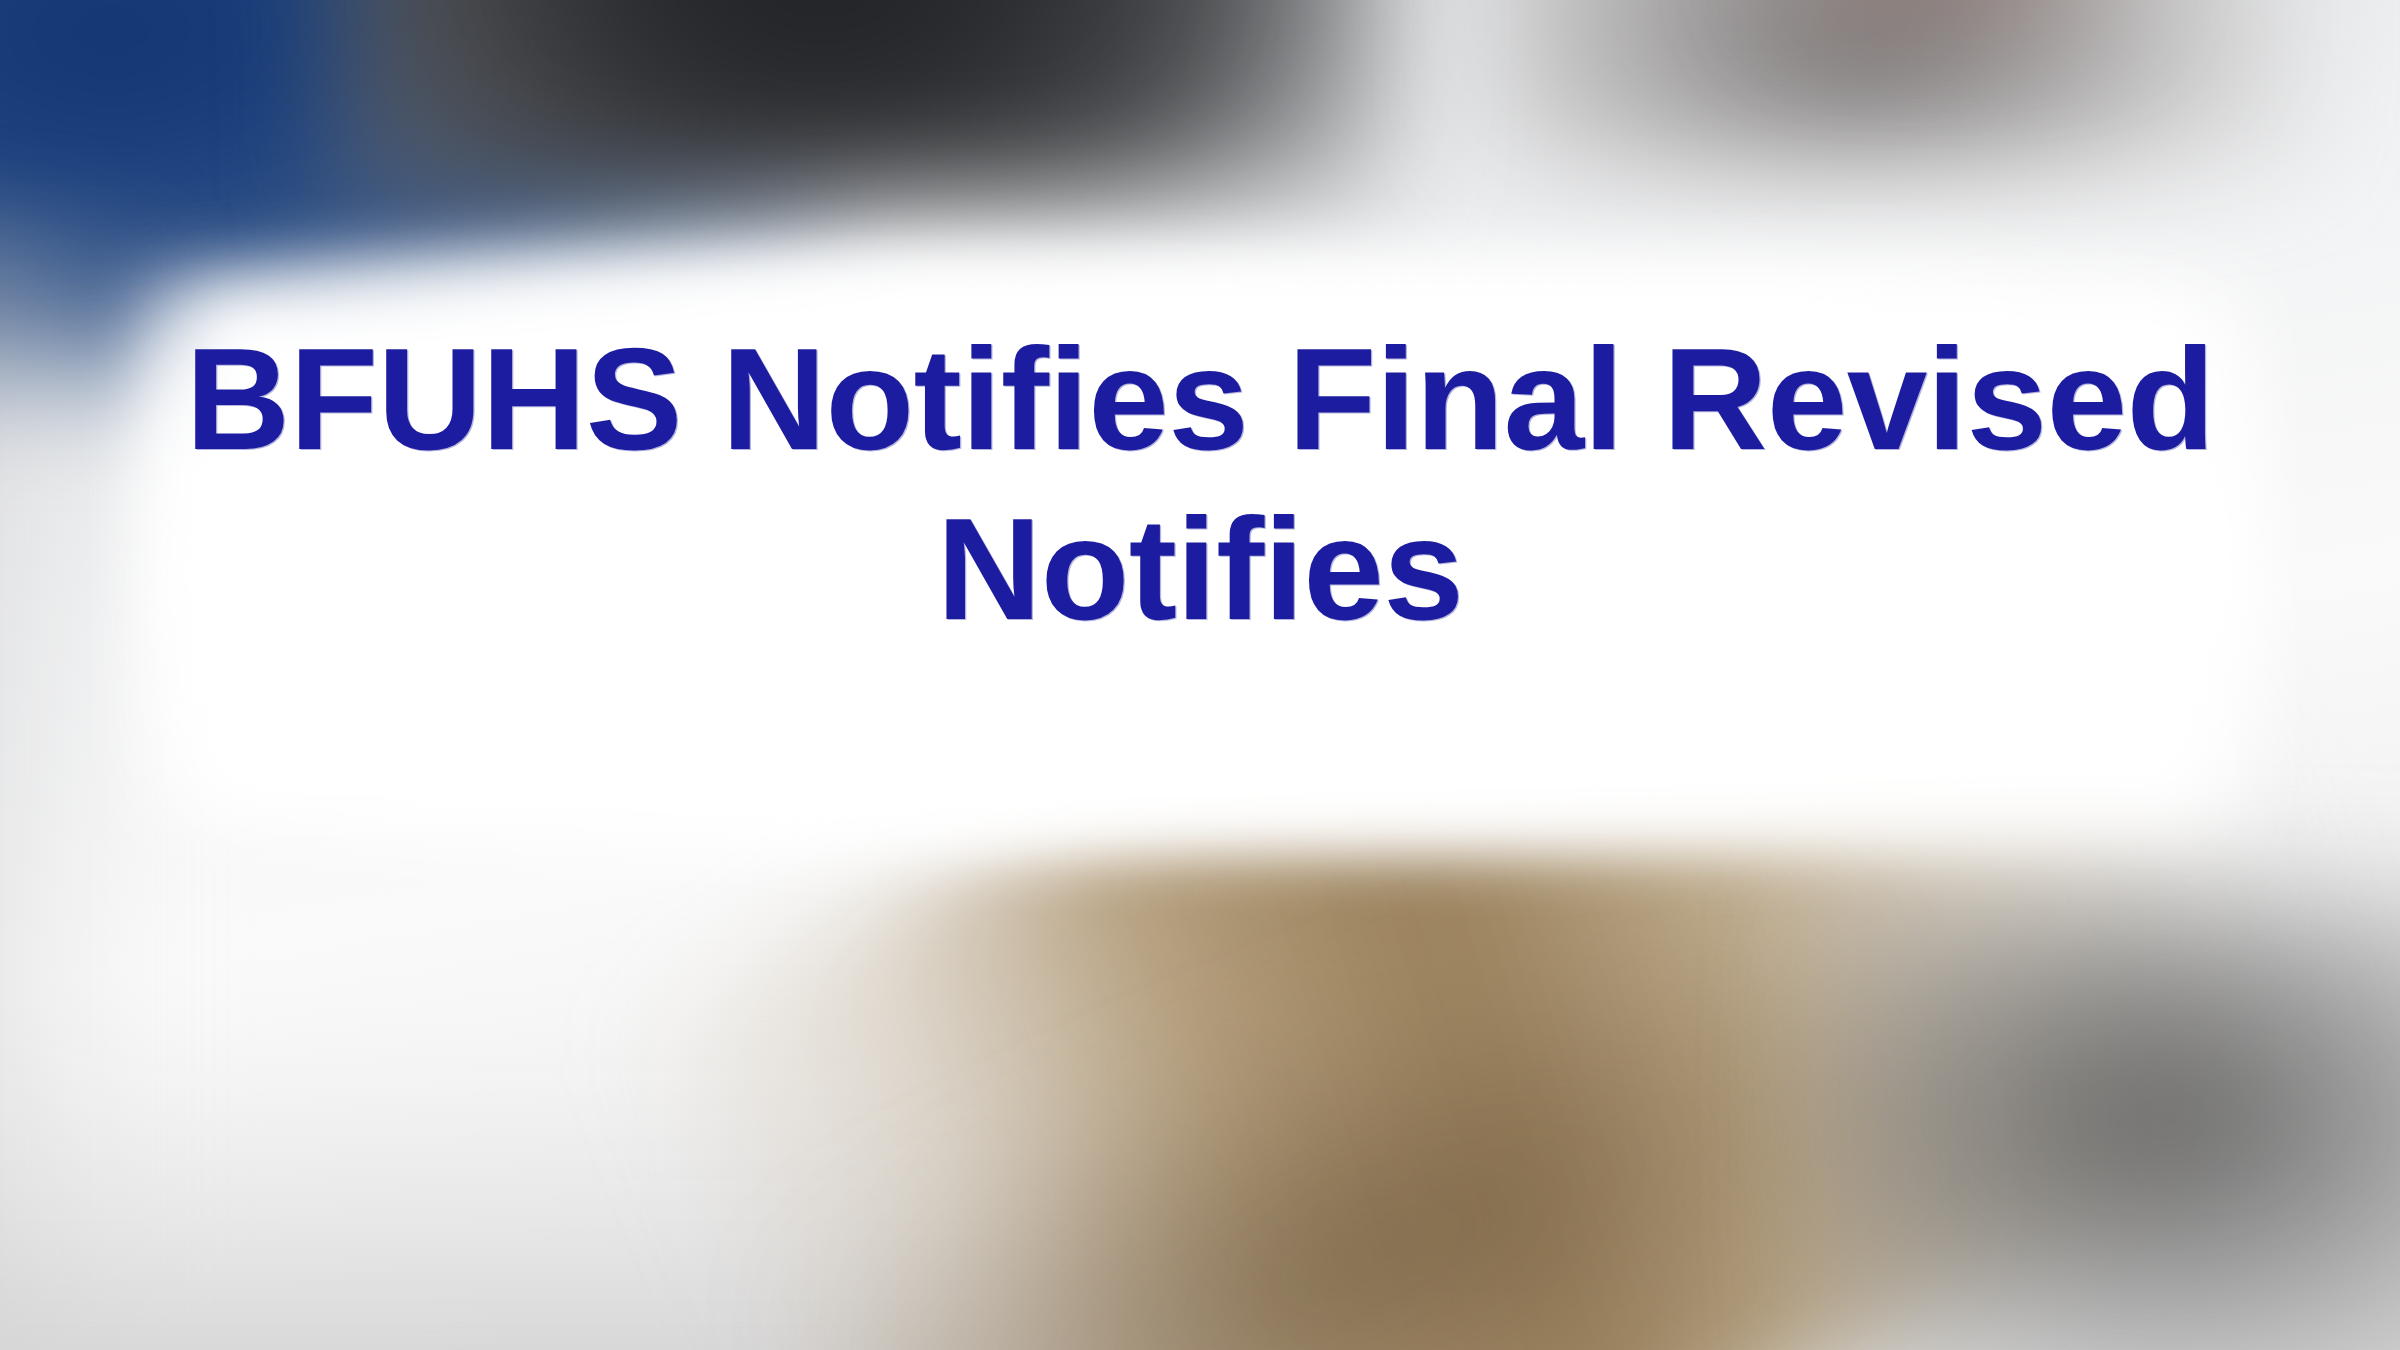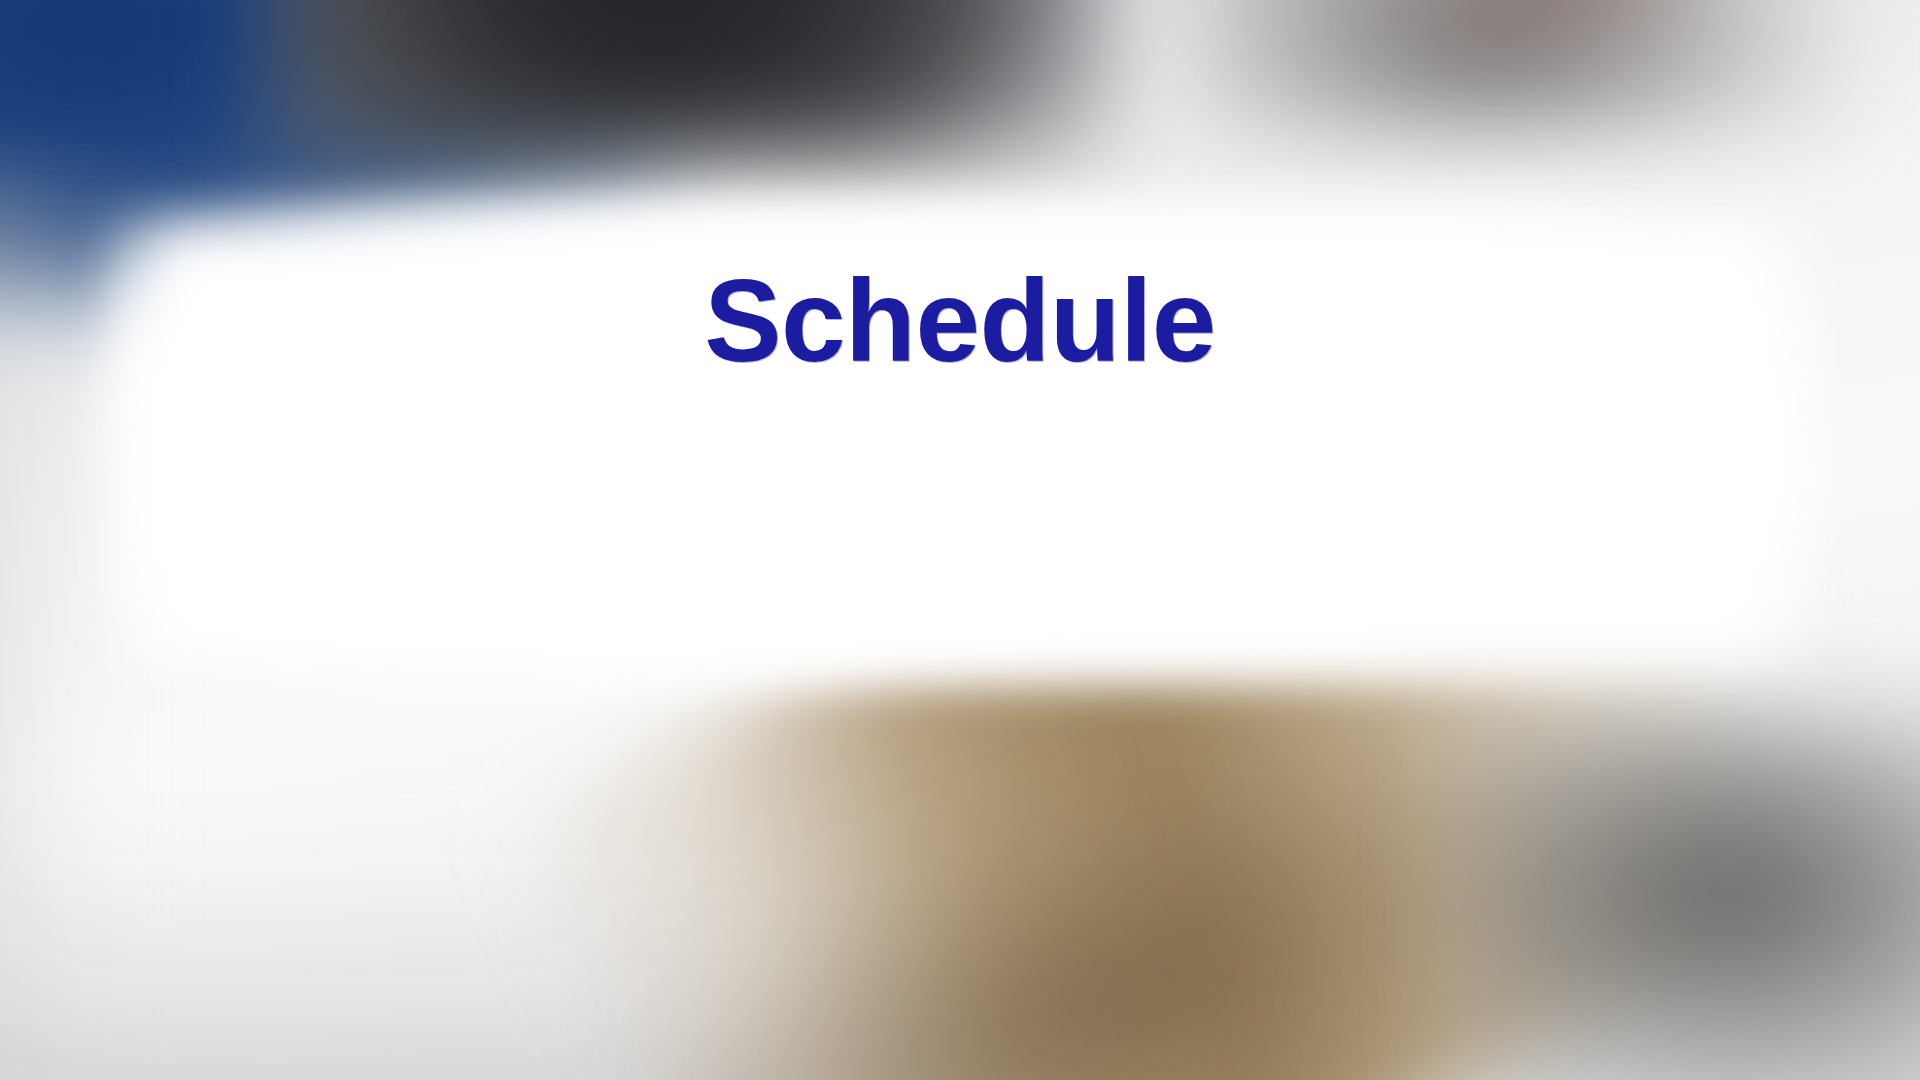--- a/index.html
+++ b/index.html
@@ -257,16 +257,17 @@
     <div class="blob-bottom-floor"></div>
     <div class="blob-tan"></div>
     <div class="blob-tan-shadow"></div>
     <div class="blob-gray-bottomright"></div>
   </div>
 
   <div class="white-panel"></div>
   <div class="white-panel-core"></div>
 
   <div class="headline">
-    <span class="headline-line headline-line-2">Schedule</span>
+    <span class="headline-line headline-line-1">BFUHS Notifies Final Revised</span>
+    <span class="headline-line headline-line-2">Notifies</span>
   </div>
 
 </div>
 
 </body></html>

